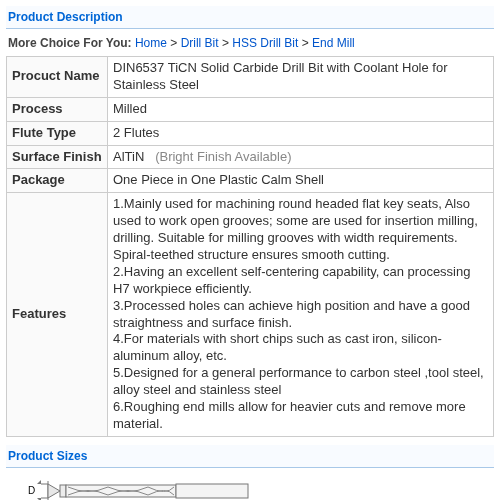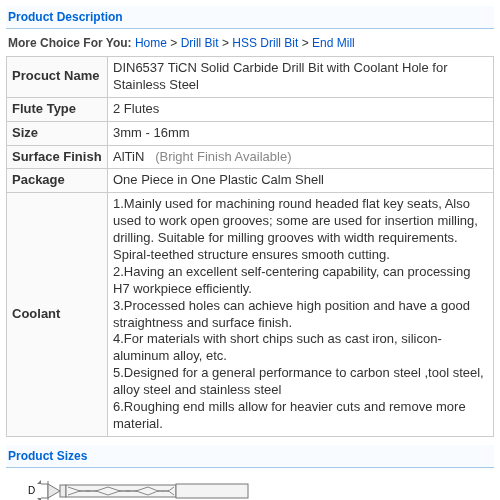--- a/index.html
+++ b/index.html
@@ -31,37 +31,37 @@
   <a href="#">End Mill</a>
 </div>
 
 <table class="spec-table">
 <tbody>
       <tr>
         <td class="k">Procuct Name</td>
         <td>DIN6537 TiCN Solid Carbide Drill Bit with Coolant Hole for Stainless Steel</td>
       </tr>
 <tr>
+        <td class="k">Process</td>
+        <td>Milled</td>
+      </tr>
+<tr>
         <td class="k">Flute Type</td>
         <td>2 Flutes</td>
-      </tr>
-<tr>
-        <td class="k">Size</td>
-        <td>3mm - 16mm</td>
       </tr>
 <tr>
         <td class="k">Surface Finish</td>
         <td><span>AlTiN</span> &nbsp; <span class="muted">(Bright Finish Available)</span></td>
       </tr>
 <tr>
         <td class="k">Package</td>
         <td>One Piece in One Plastic Calm Shell</td>
       </tr>
 <tr>
-        <td class="k">Coolant</td>
+        <td class="k">Features</td>
 <td class="feat">
   <div>1.Mainly used for machining round headed flat key seats, Also used to work open grooves; some are used for insertion milling, drilling. Suitable for milling grooves with width requirements. Spiral-teethed structure ensures smooth cutting.</div>
   <div>2.Having an excellent self-centering capability, can processing H7 workpiece efficiently.</div>
   <div>3.Processed holes can achieve high position and have a good straightness and surface finish.</div>
   <div>4.For materials with short chips such as cast iron, silicon-aluminum alloy, etc.</div>
   <div>5.Designed for a general performance to carbon steel ,tool steel, alloy steel and stainless steel</div>
   <div>6.Roughing end mills allow for heavier cuts and remove more material.</div>
 </td>
       </tr>
 </tbody>

